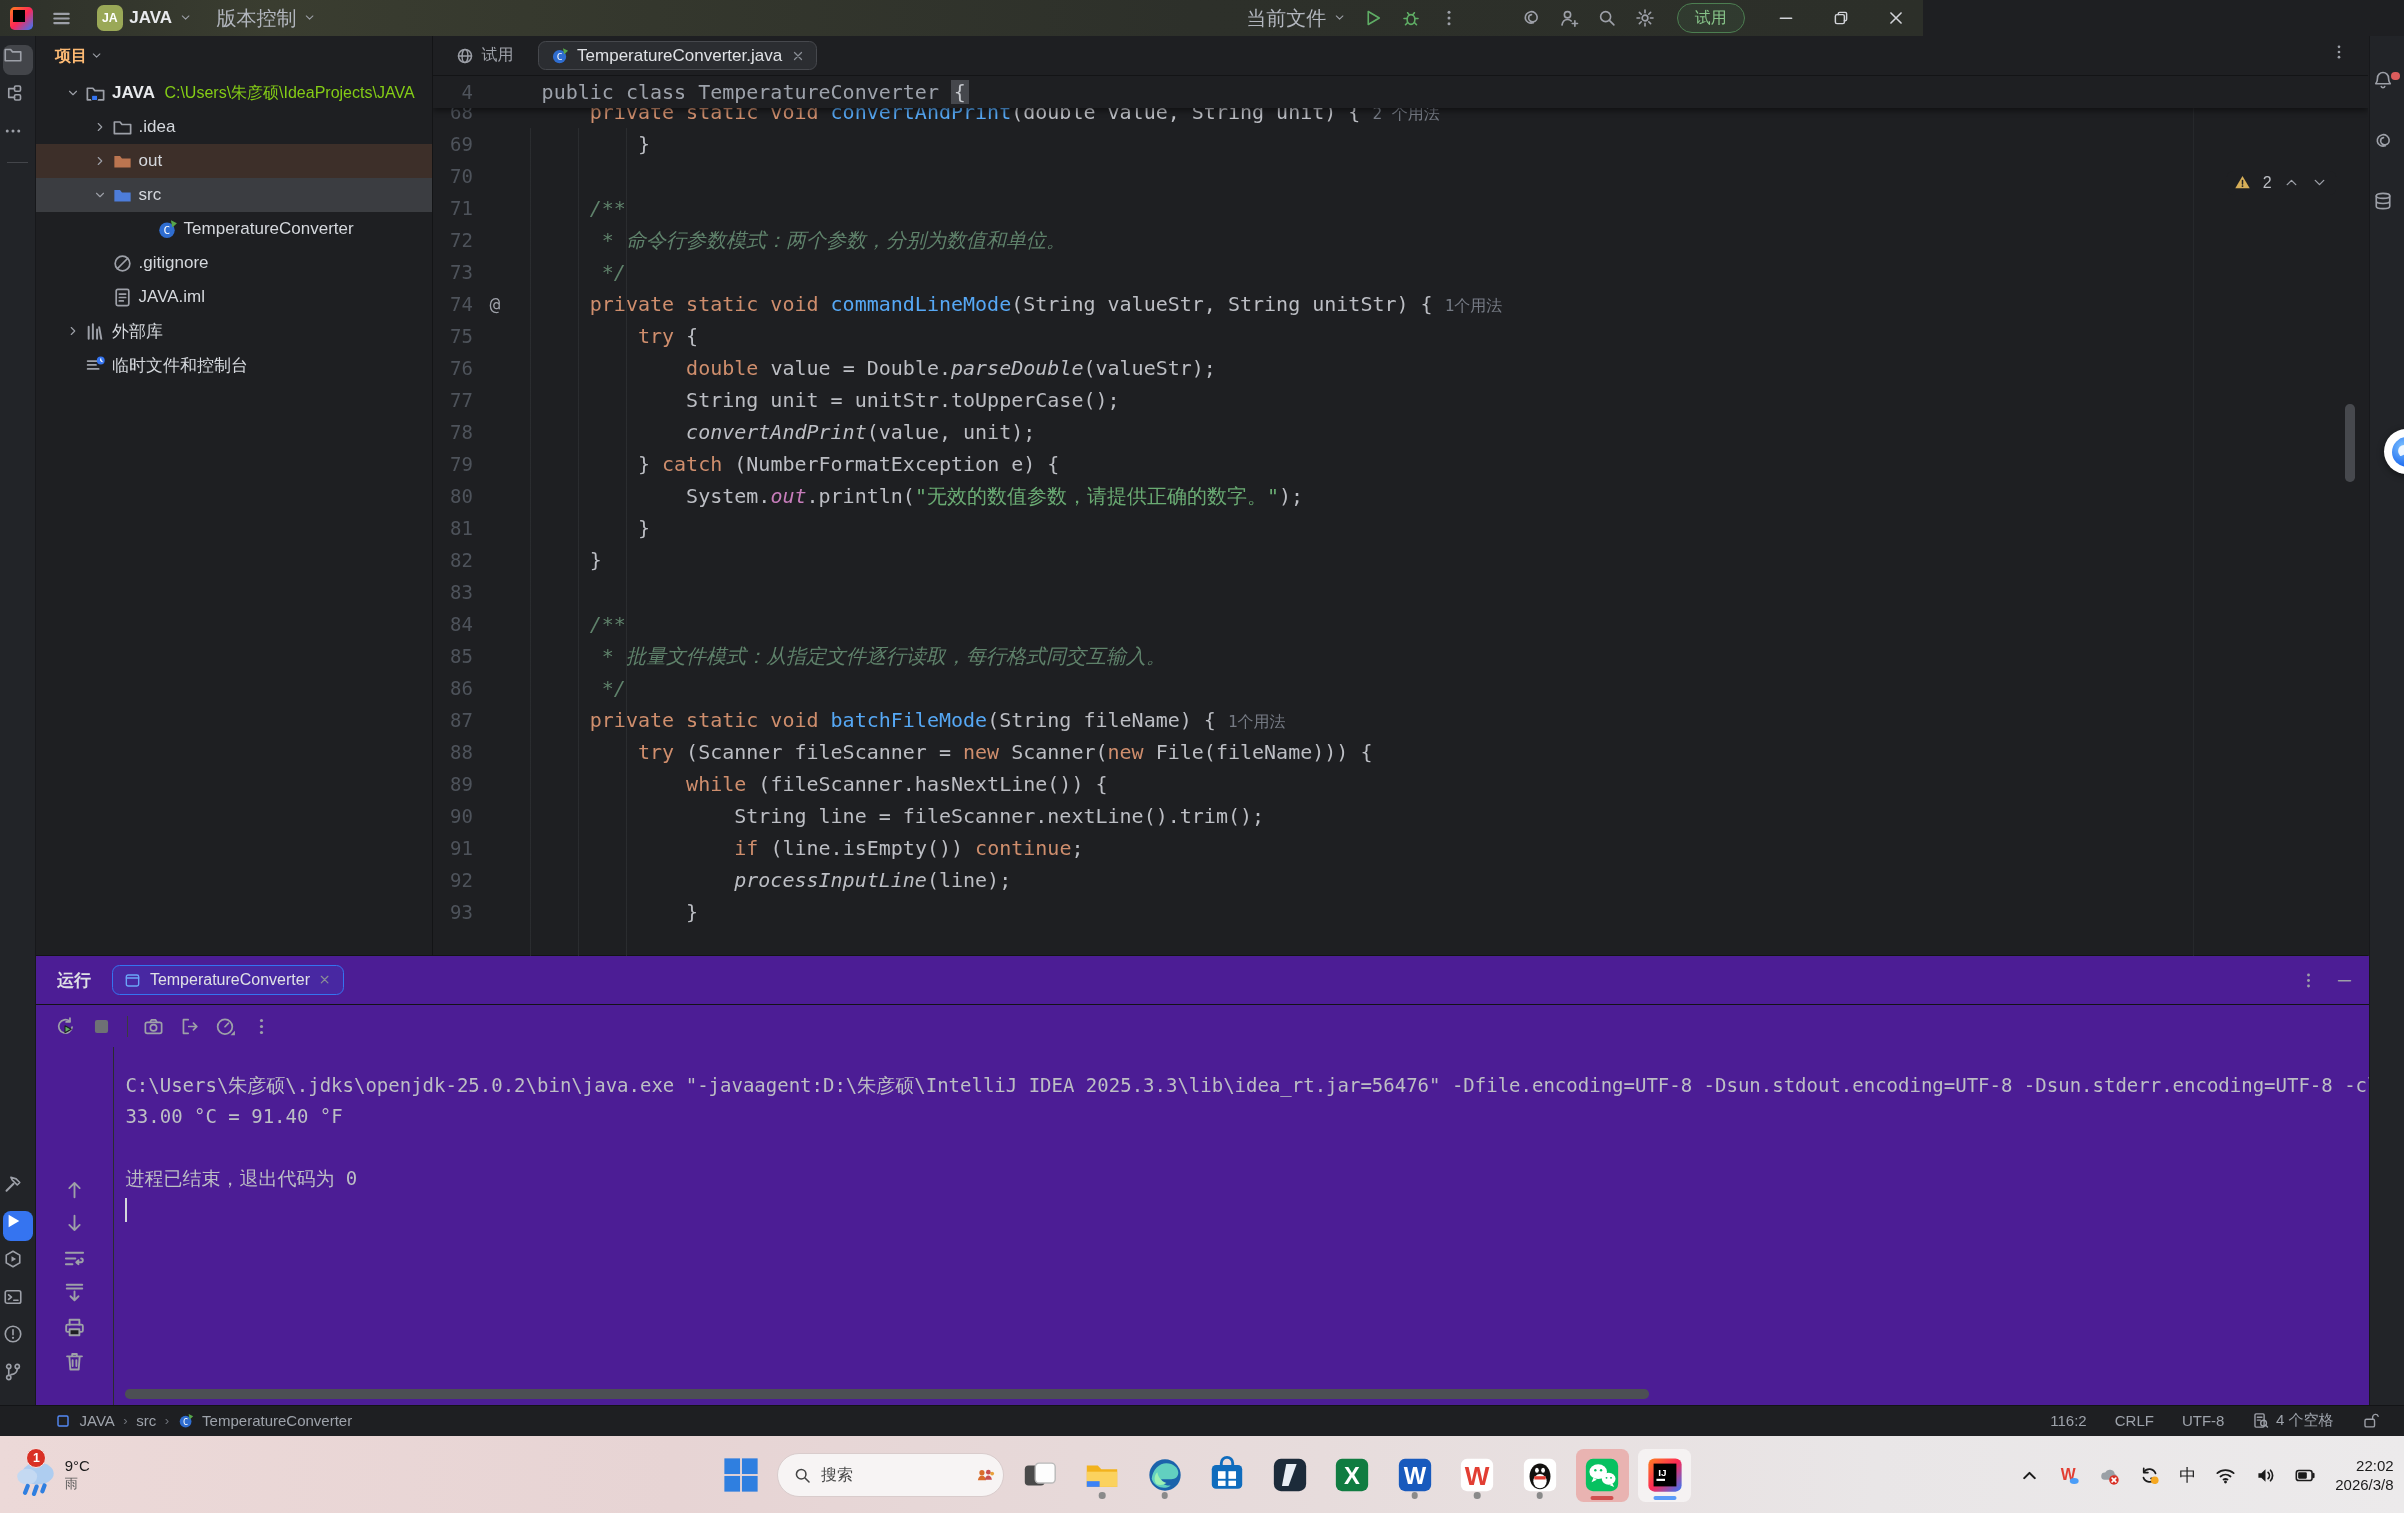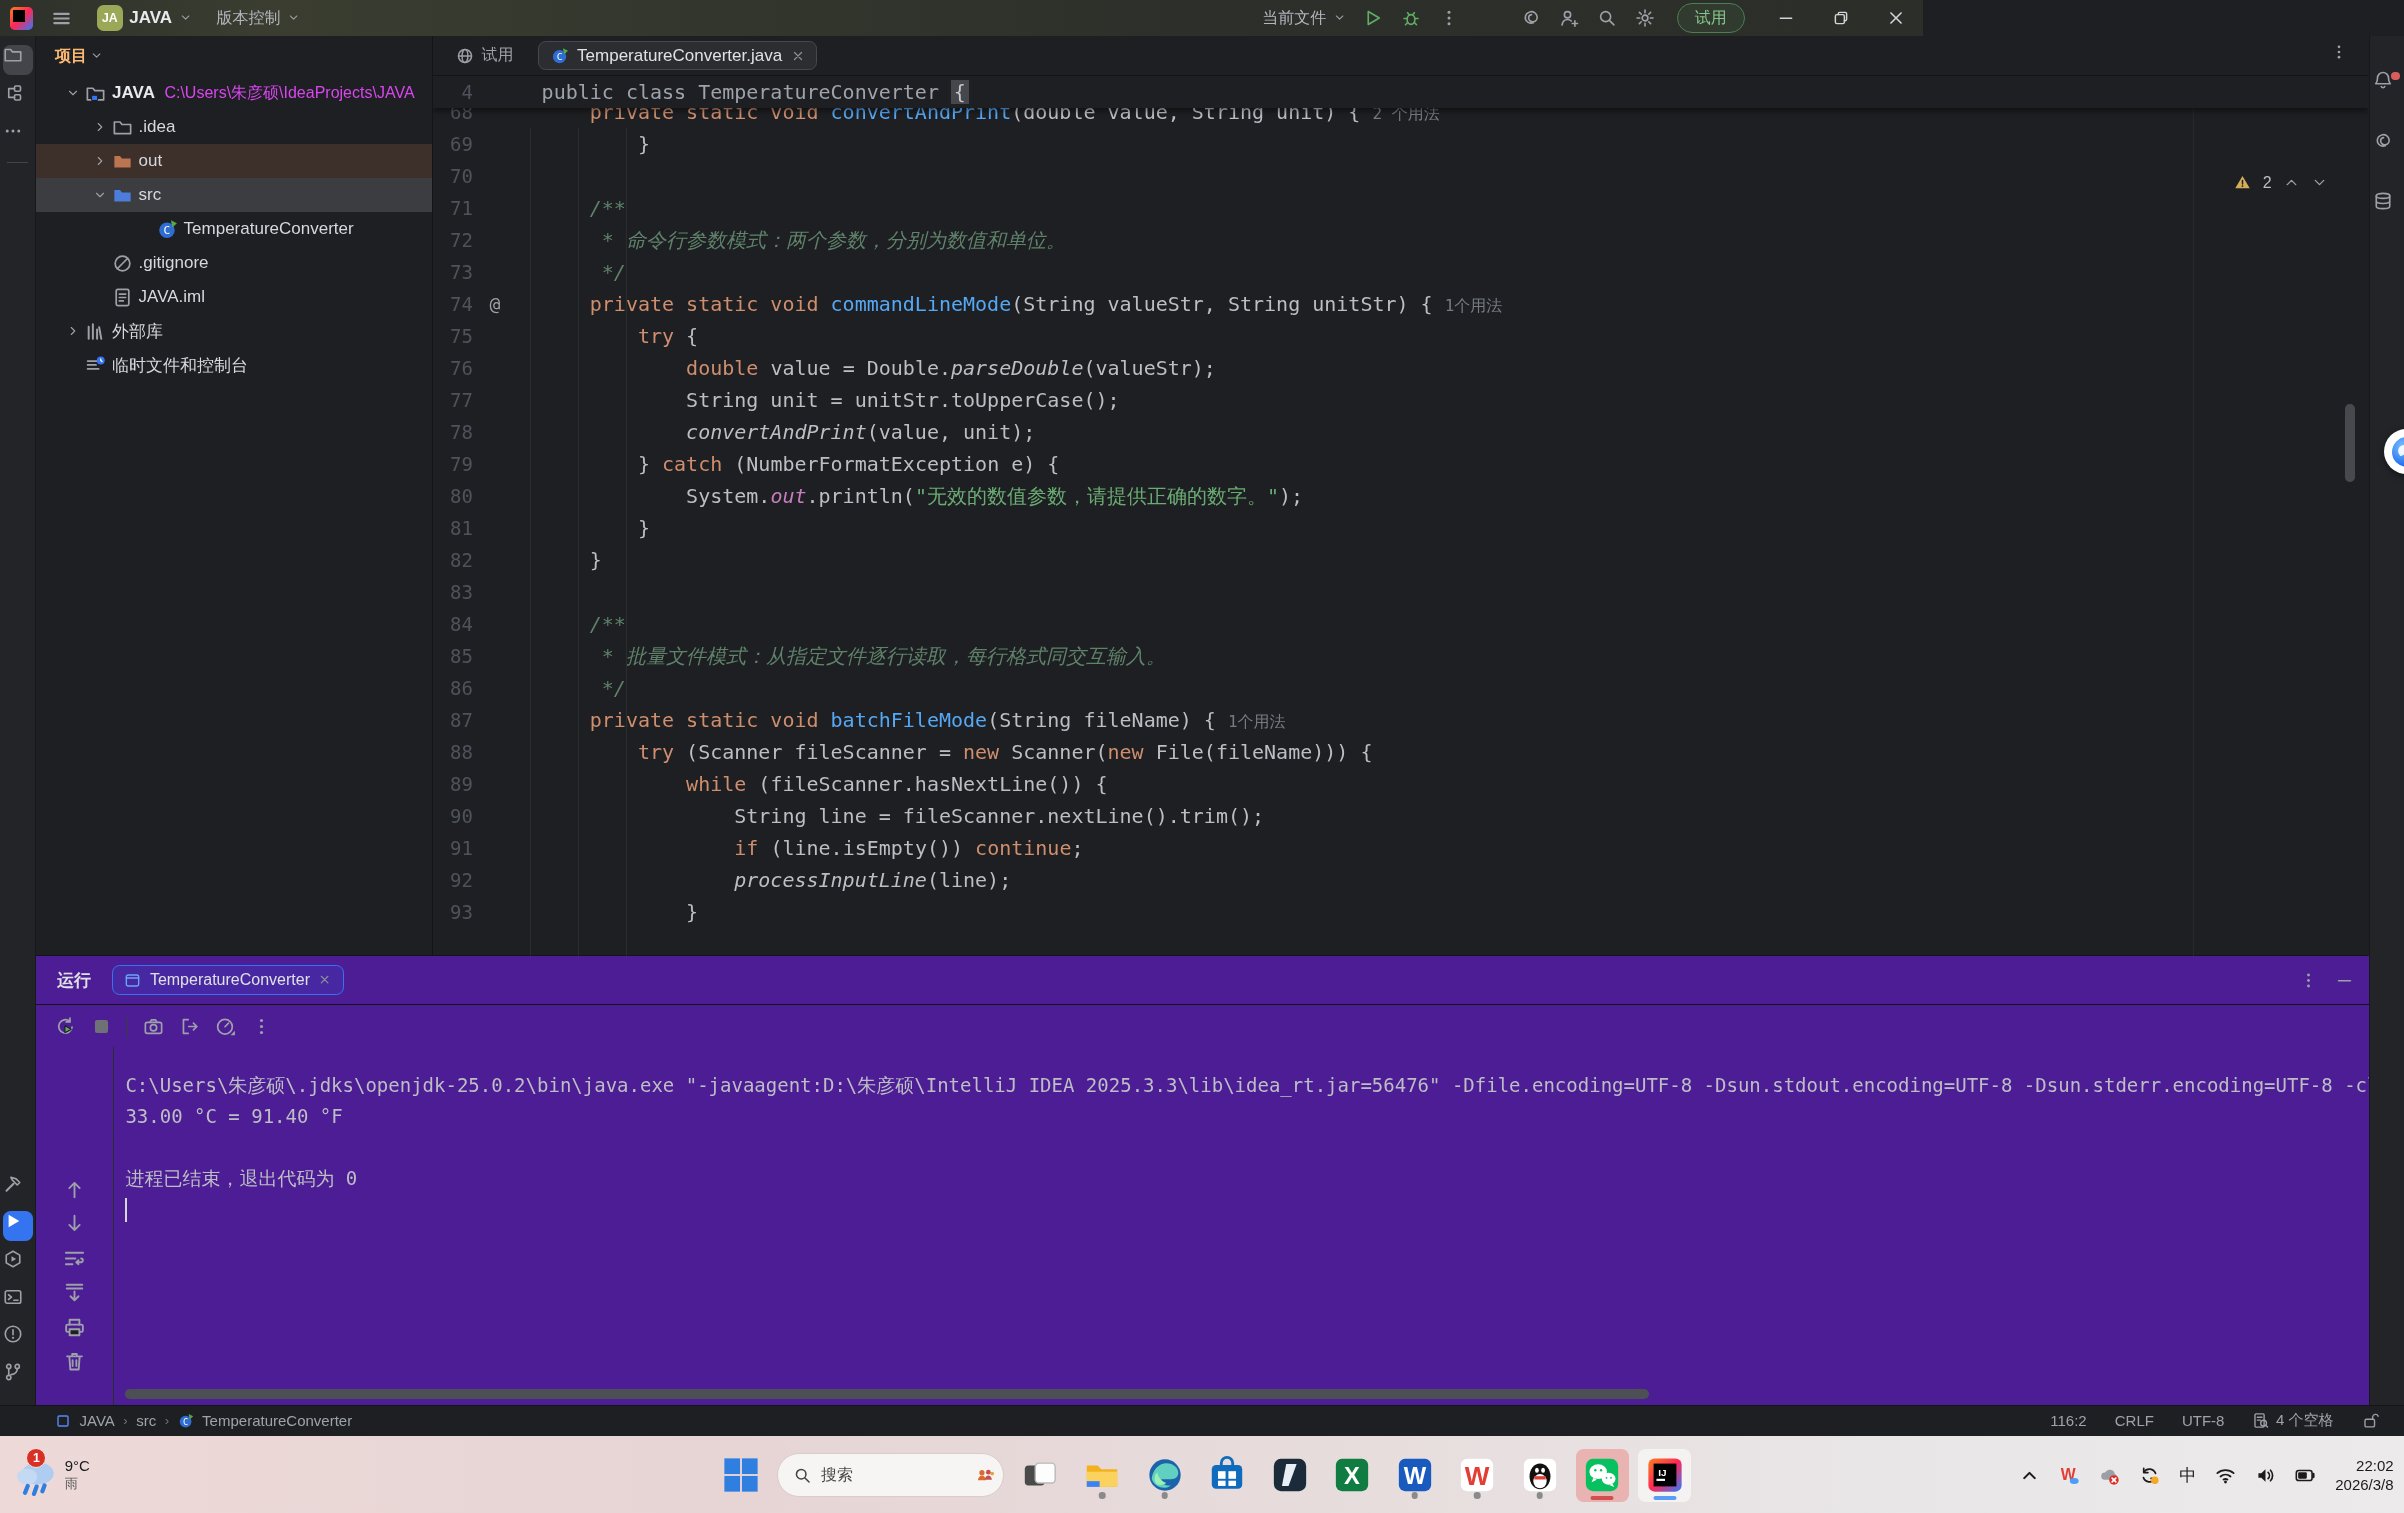--- a/index.html
+++ b/index.html
@@ -11,21 +11,21 @@
   
   #titlebar { position:absolute; left:0; top:0; width:1923px; height:36px;
     background:linear-gradient(90deg,#2e312a 0%,#3a3d30 14%,#34372d 34%,#2d302a 62%,#2c2f29 100%);
     display:flex; align-items:center; }
   .tb-left { display:flex; align-items:center; gap:9.5px; padding-left:9.5px; }
   .idea-logo { width:23px; height:23px; border-radius:4.7px; background:linear-gradient(135deg,#fc801d,#fe2857 50%,#2f7bff); position:relative; }
   .idea-logo::after { content:""; position:absolute; left:3.8px; top:3.8px; width:11.4px; height:11.4px; background:#000; }
   .proj-widget,.vcs-widget,.runconf-widget { display:flex; align-items:center; gap:6.6px; padding:2.8px 7.6px; border-radius:5.7px; cursor:default; }
   .avatar { width:25.6px; height:25.6px; border-radius:6.6px; background:#9aa857; color:#fff; font-size:12.3px; font-weight:bold; display:flex; align-items:center; justify-content:center; }
   .proj-name { color:#e8eaed; font-size:17px; font-weight:600; }
-  .dim { color:#b2b6be; font-size:16px; }
+  .dim { color:#b2b6be; font-size:20px; }
   .chev { width:13.2px; height:13.2px; color:#9da0a8; }
   .tb-right { margin-left:auto; display:flex; align-items:center; }
   .tb-btn { width:38px; height:28px; border-radius:5.7px; display:flex; align-items:center; justify-content:center; }
   .tb-btn .ic { width:20px; height:20px; }
   .green .ic { color:#5fad65; }
   .tb-group-gap { width:44px; }
   .trial-pill { margin:0 13.2px; padding:3.8px 17px; border:1.4px solid #4c7e51; border-radius:945px; color:#87c489; font-size:16px; background:rgba(78,128,82,.14); }
   .win-btn { width:55px; height:36px; display:flex; align-items:center; justify-content:center; }
   .win-btn .ic { width:18px; height:18px; color:#d2d4d9; }
 
@@ -47,21 +47,21 @@
   .pp-header { height:40px; display:flex; align-items:center; gap:3px; padding-left:19px; color:#fdba74; font-size:16px; font-weight:600; }
   .tree { font-size:17px; }
   .tree-row { height:34px; display:flex; align-items:center; white-space:nowrap; overflow:hidden; }
   .tree-row.selected { background:#3b3d41; }
   .tree-row.highlight { background:#3d2f29; }
   .tchev { width:21px; height:21px; flex:0 0 21px; display:flex; align-items:center; justify-content:center; color:#9da0a8; }
   .tchev svg { width:14px; height:14px; }
   .ticon { width:21px; height:21px; flex:0 0 21px; margin:0 5.7px 0 1.9px; }
   .tlabel { color:#d5d8dd; }
   .tree-row.boldname .tlabel { color:#e8eaed; font-weight:700; }
-  .tpath { color:#d946ef; font-size:16px; margin-left:9.5px; }
+  .tpath { color:#84cc16; font-size:16px; margin-left:9.5px; }
   .lvl0 { padding-left:26.5px; } .lvl1 { padding-left:53px; } .lvl2 { padding-left:98px; }
 
   
   #editor { position:absolute; left:433px; top:0; width:1935px; height:920px; background:#1e1f22; border-bottom:0.9px solid #131416; }
   .tabbar { height:40px; display:flex; align-items:center; padding:0 13.2px 0 23px; border-bottom:0.9px solid #131416; }
   .pinned-tab { display:flex; align-items:center; gap:7.6px; color:#9da0a8; font-size:16px; margin-right:24.6px; }
   .pinned-tab .ic { width:18px; height:18px; }
   .etab { display:flex; align-items:center; gap:8.5px; background:#2b2d31; border:0.9px solid #46484d; border-radius:7.6px; padding:3.8px 11.4px; color:#dfe1e5; font-size:17px; }
   .etab .ic { width:18px; height:18px; }
   .etab .close { width:14px; height:14px; color:#8a8e96; }

